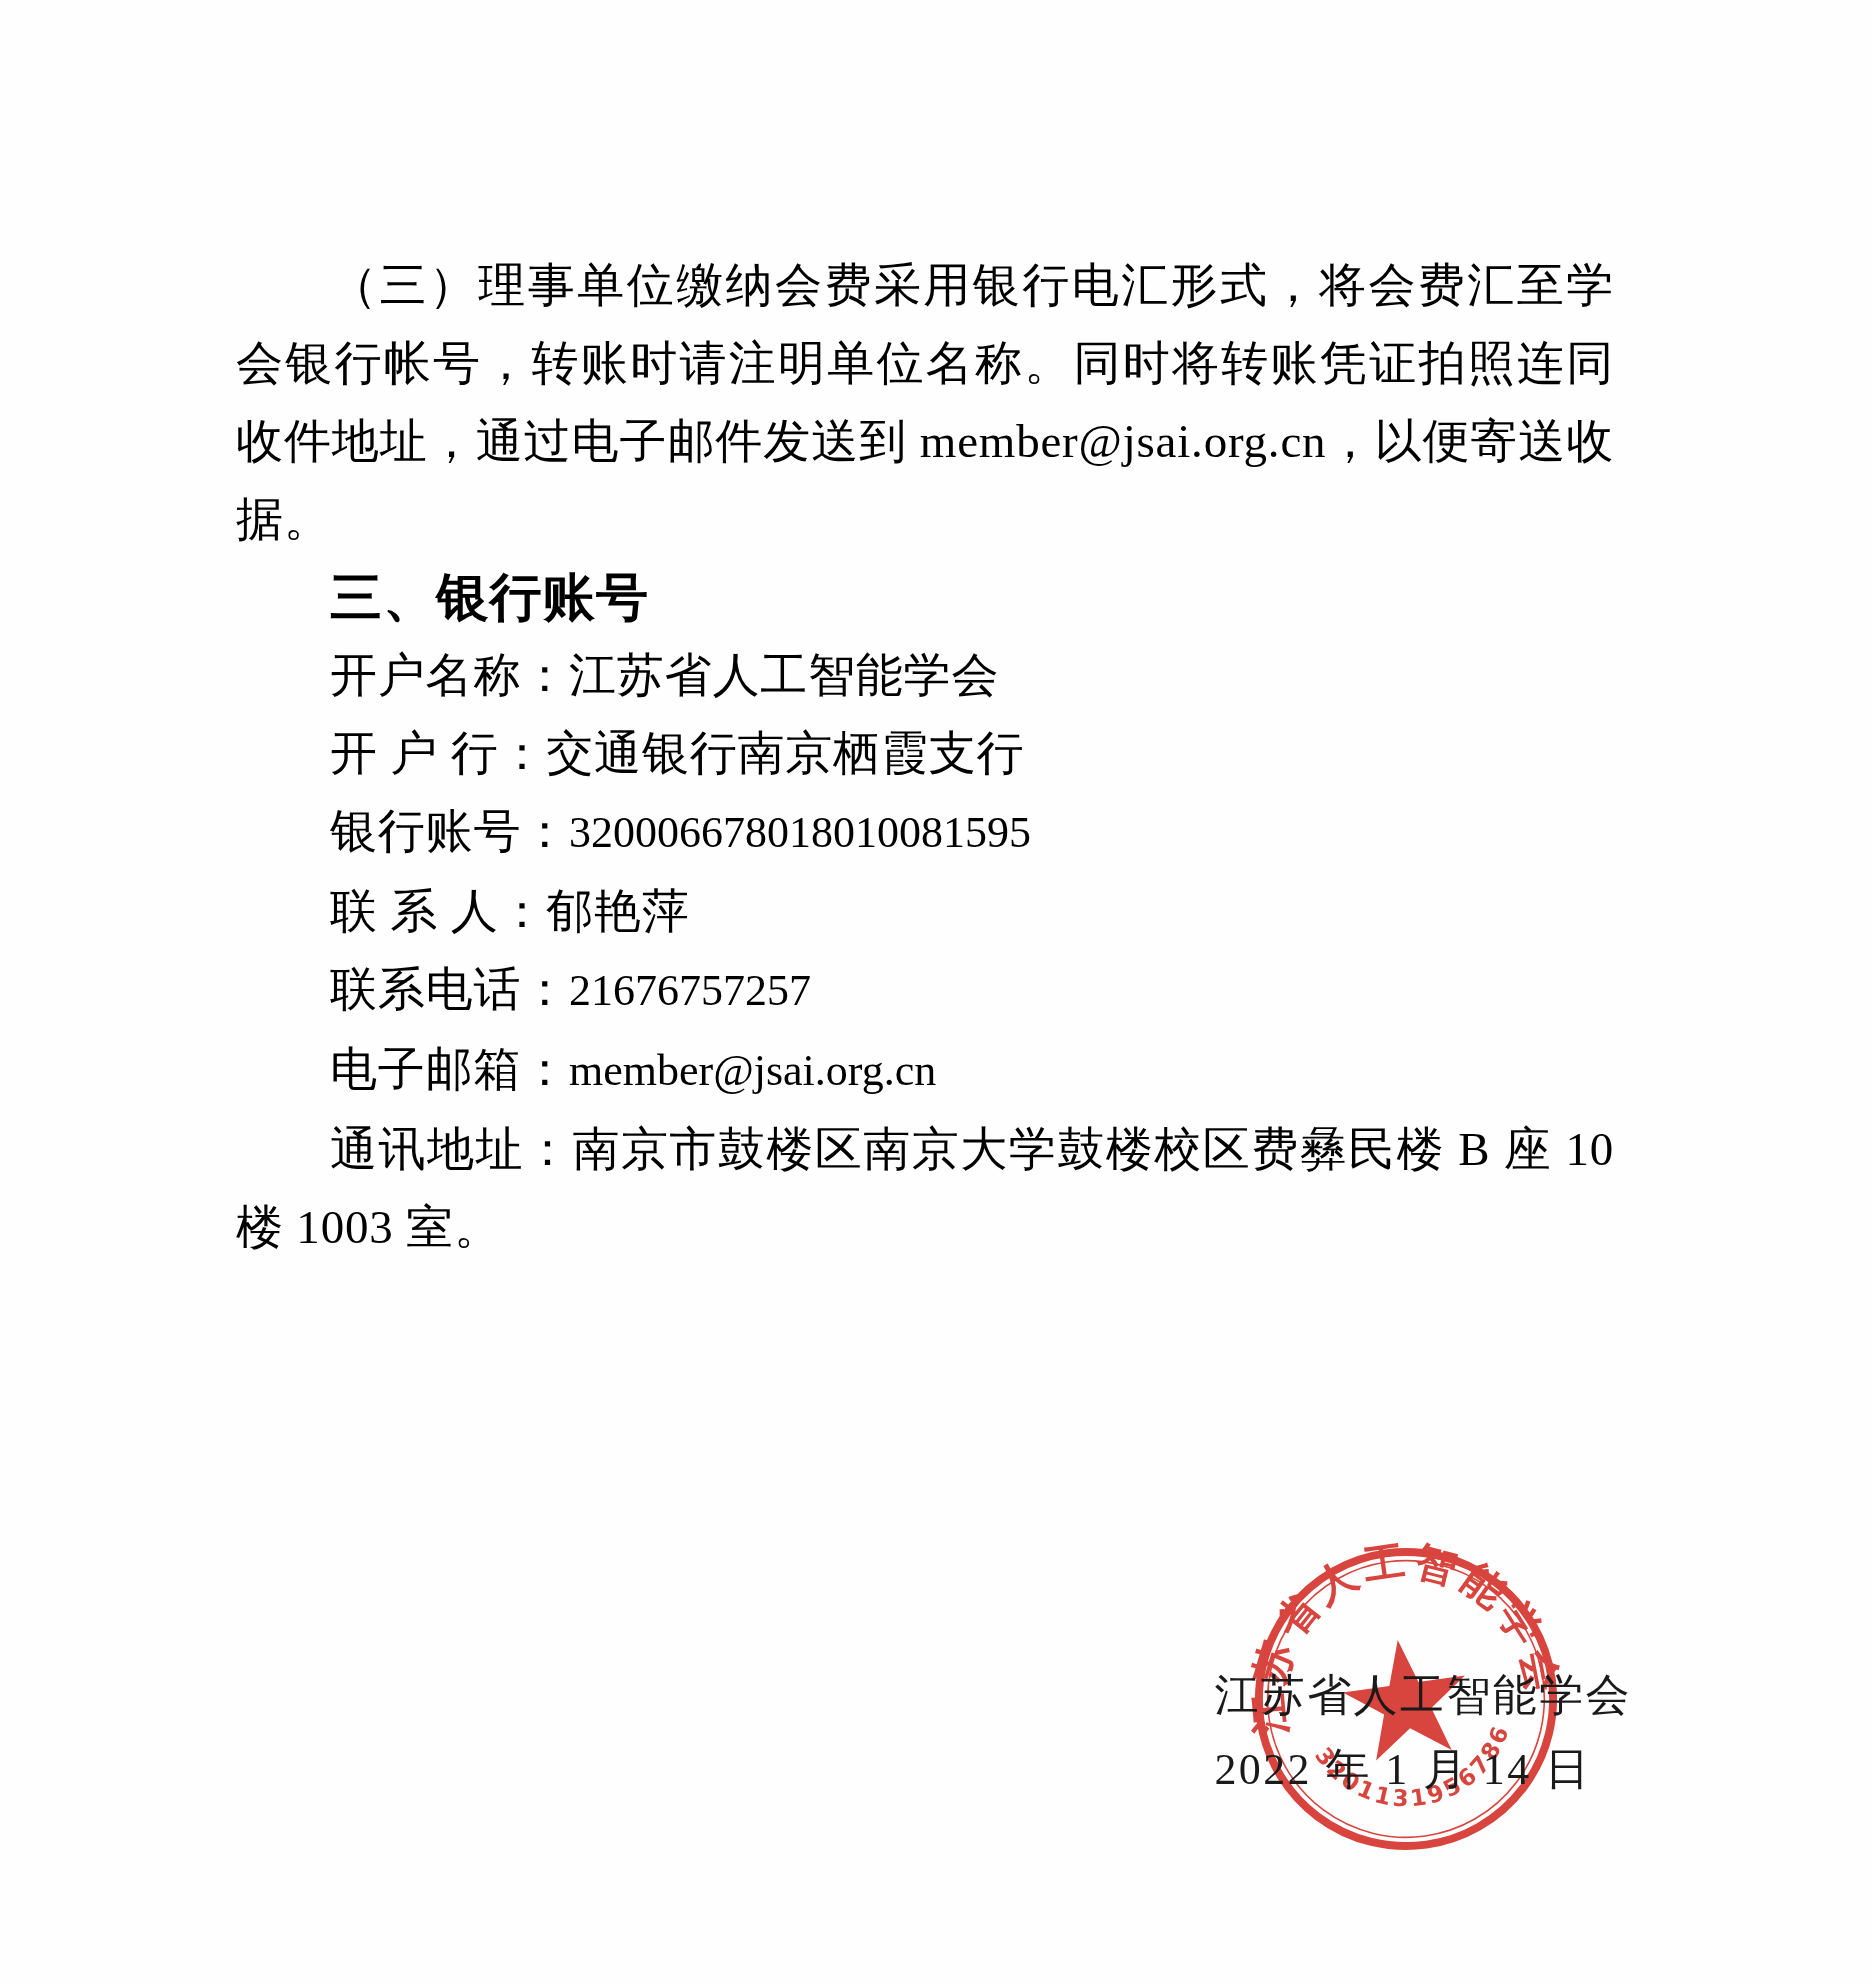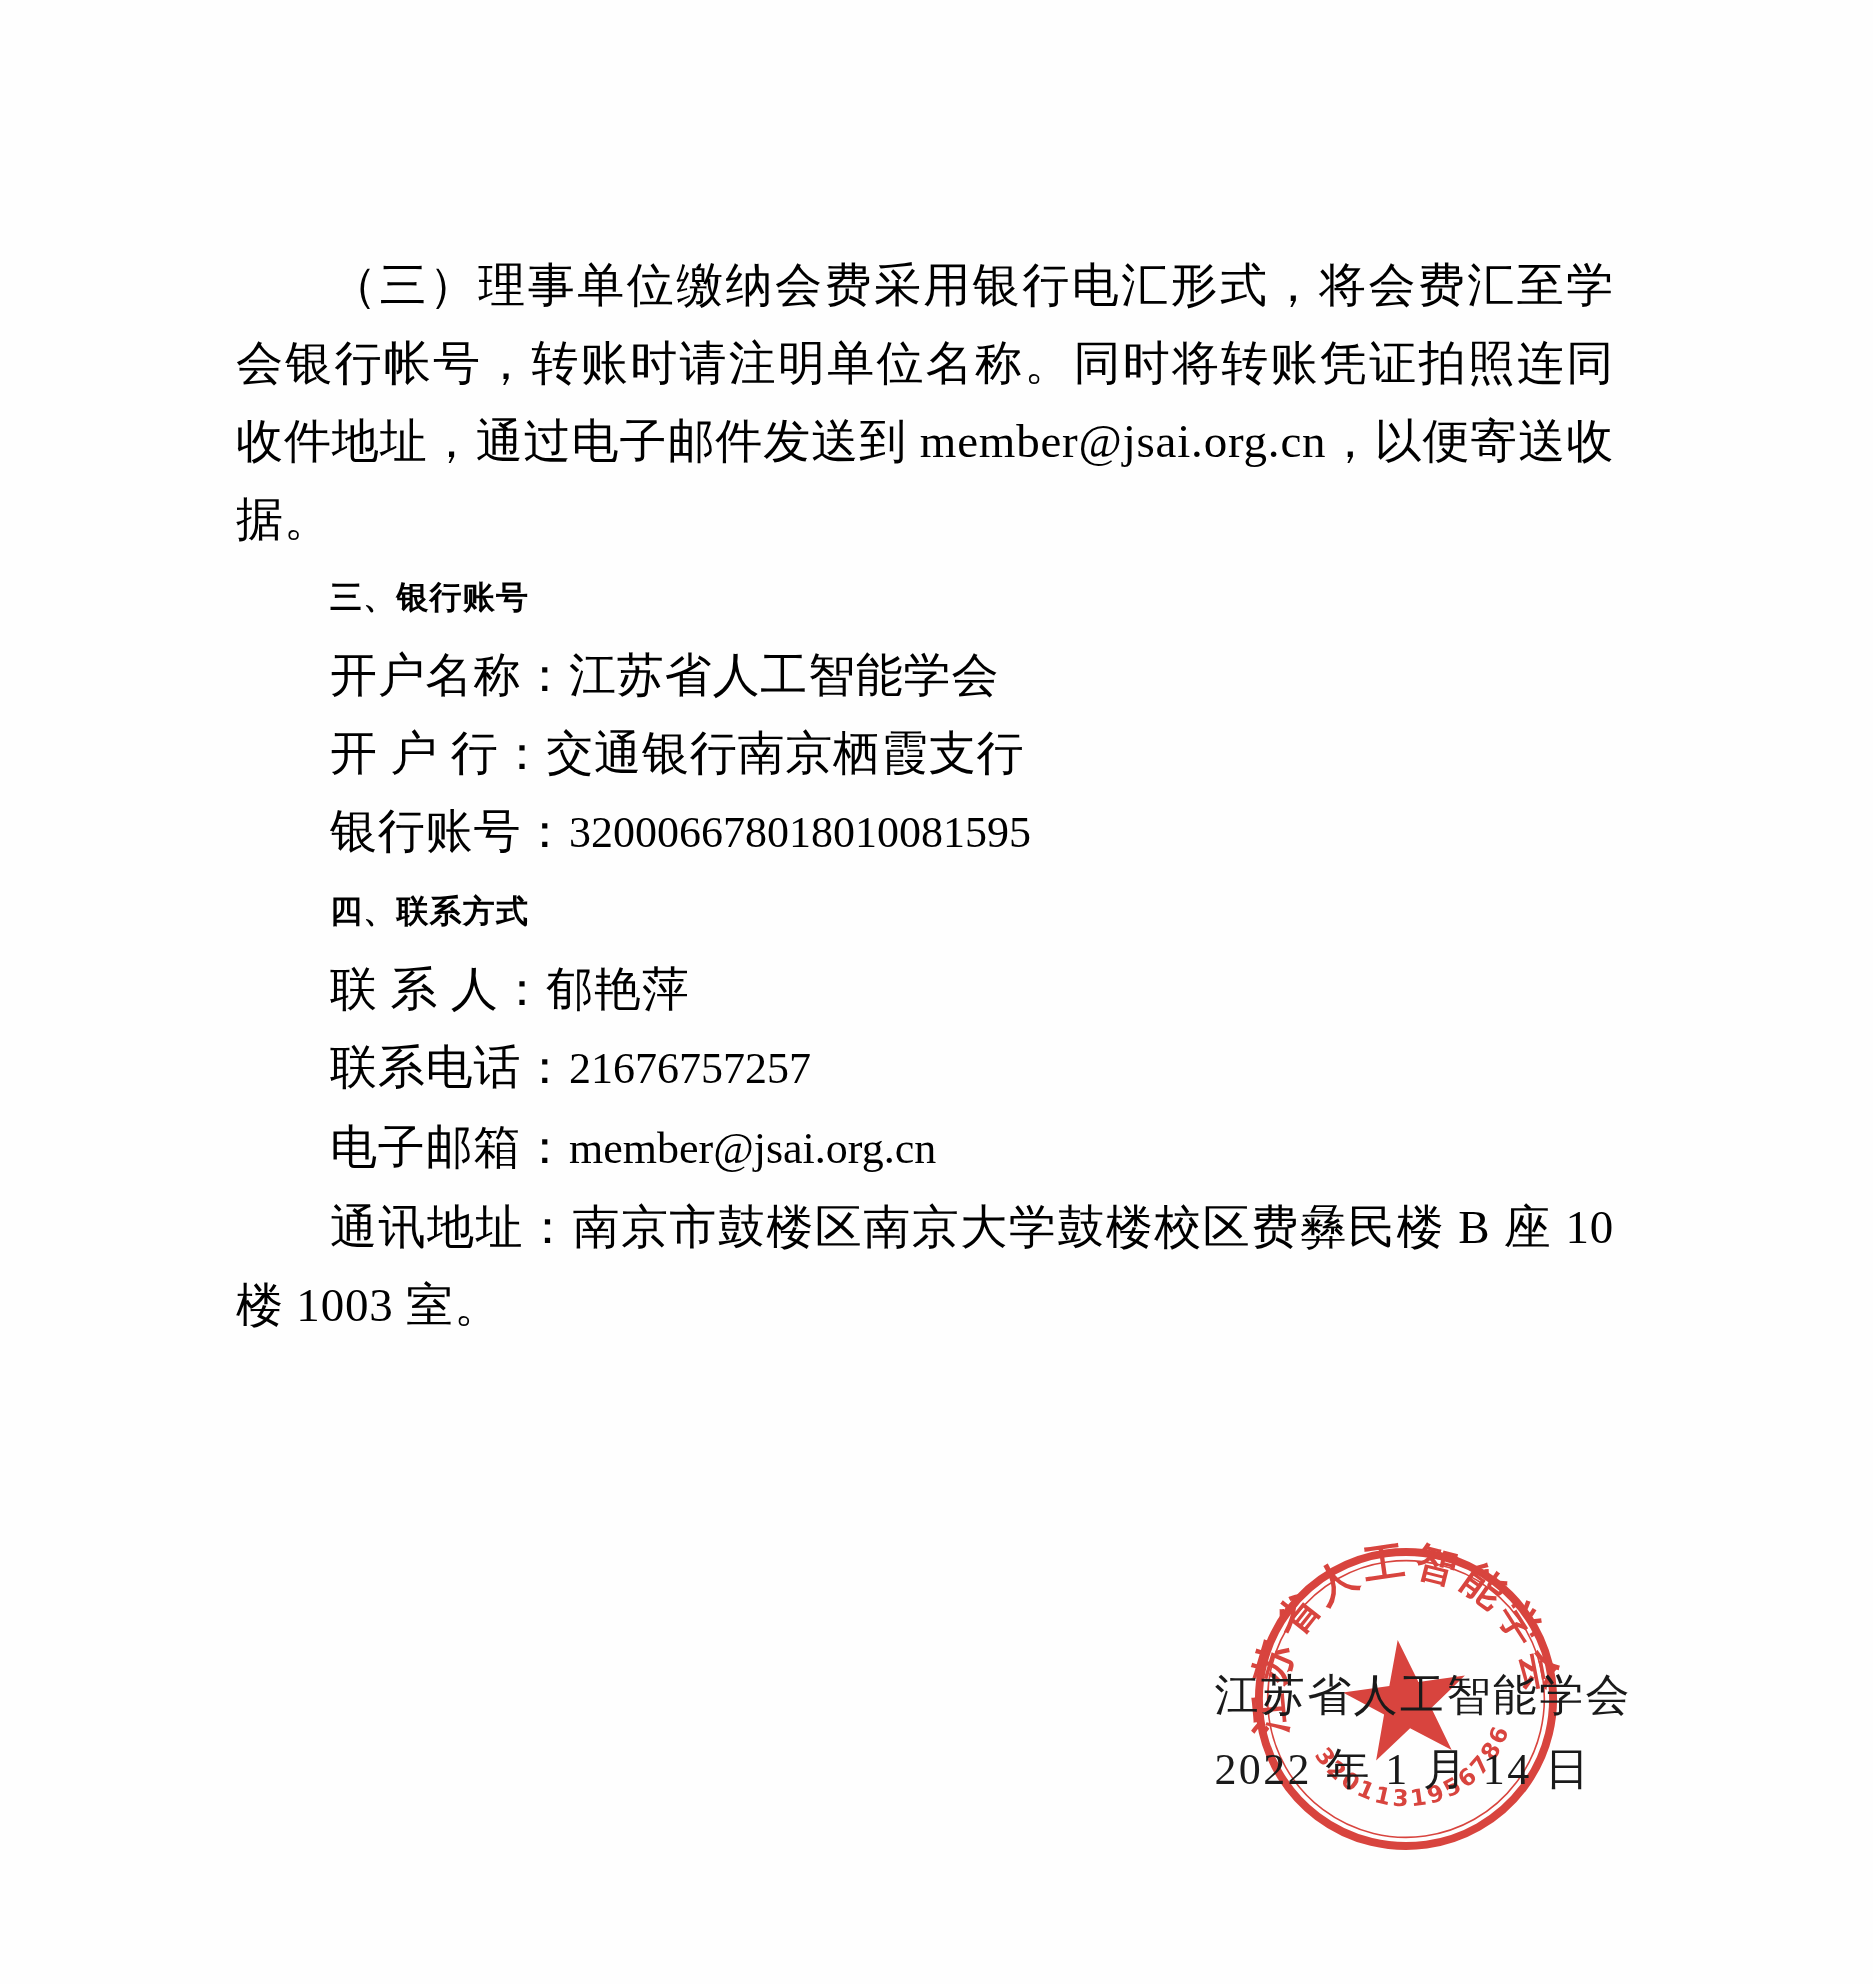--- a/index.html
+++ b/index.html
@@ -30,21 +30,21 @@
     font-size: 47px;
     line-height: 78px;
     letter-spacing: 0.8px;
     text-align: justify;
     margin: 0 0 0 0;
   }
   .para-first {
     text-indent: 94px;
   }
   .heading {
-    font-size: 32px;
+    font-size: 52px;
     line-height: 78px;
     font-weight: bold;
     font-family: "DejaVu Sans", "Liberation Sans", sans-serif;
     letter-spacing: 1.2px;
     text-indent: 94px;
     margin: 0;
   }
   .line {
     font-size: 47px;
     line-height: 78px;
@@ -111,21 +111,20 @@
     </p>
 
     <p class="line">
       <span class="lbl">开 户 行：</span><span class="val">交通银行南京栖霞支行</span>
     </p>
 
     <p class="line">
       <span class="lbl">银行账号：</span><span class="val mono">320006678018010081595</span>
     </p>
 
-    <p class="heading">四、联系方式</p>
 
     <p class="line">
       <span class="lbl">联 系 人：</span><span class="val">郁艳萍</span>
     </p>
 
     <p class="line">
       <span class="lbl">联系电话：</span><span class="val mono">21676757257</span>
     </p>
 
     <p class="line">

